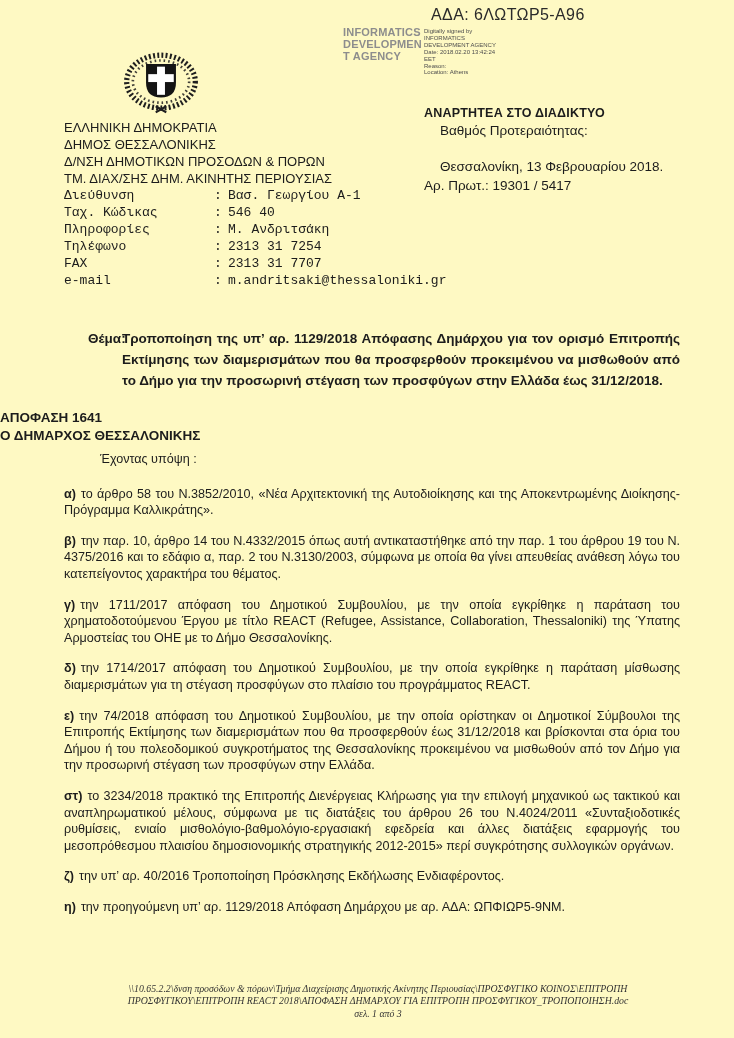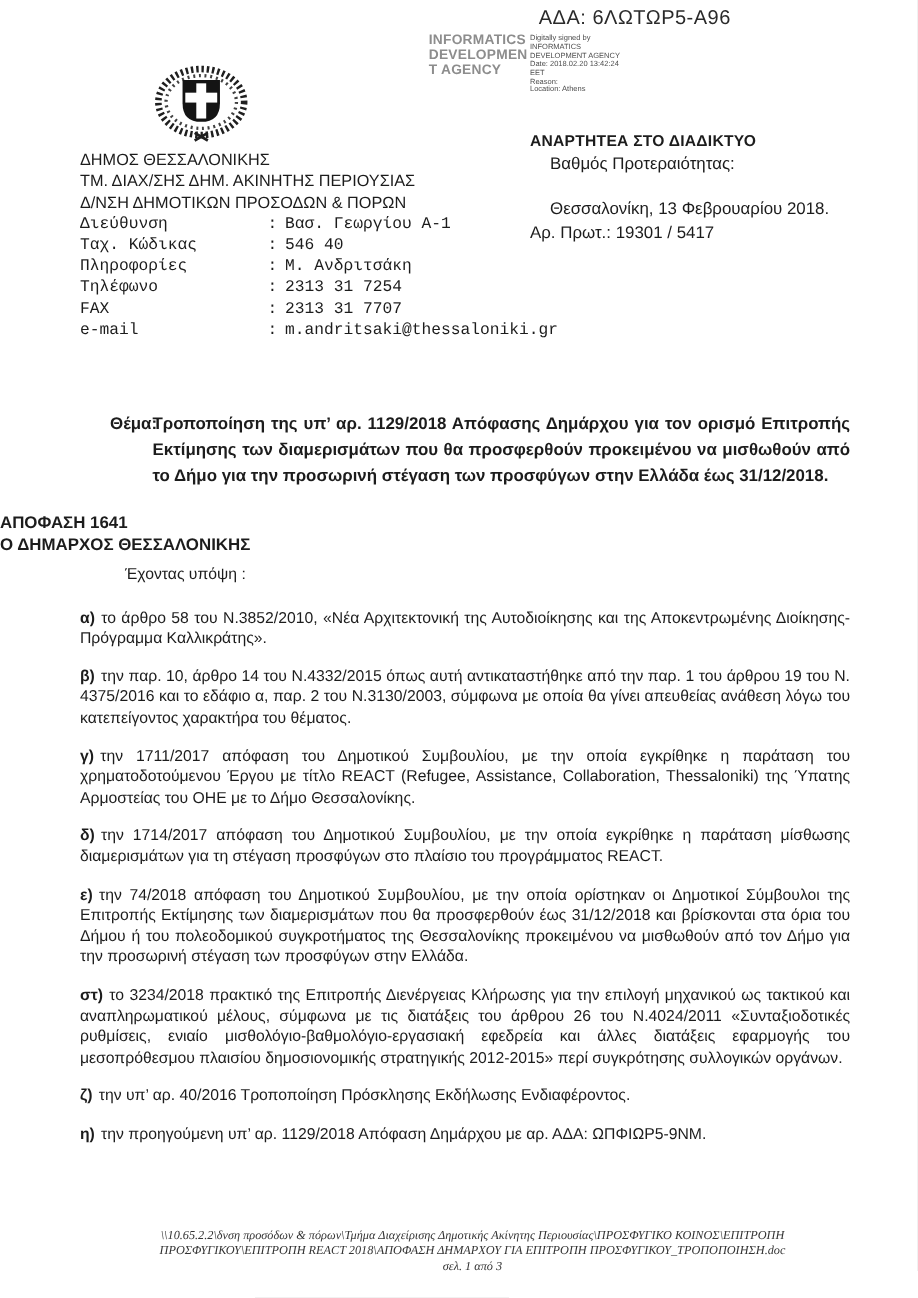--- a/index.html
+++ b/index.html
@@ -1,18 +1,18 @@
 <!DOCTYPE html>
 <html><head>
 <meta charset="utf-8">
 <style>
   html,body { margin:0; padding:0; background:#e8e8e8; }
   .page {
     position:relative; width:734px; height:1038px; margin:0 auto;
-    background:#ffffff; overflow:hidden;
+    background:#fef9c3; overflow:hidden;
     font-family:"Liberation Sans", sans-serif; color:#1c1c1c;
   }
 
   .ada {
     position:absolute; left:431px; top:6px;
     font-size:16px; letter-spacing:0.4px; color:#2a2a2a; white-space:nowrap;
   }
 
   .sig { position:absolute; left:343px; top:26px; display:flex; gap:7px; }
   .sig-big {
@@ -88,23 +88,24 @@
   <svg class="emblem" viewBox="0 0 100 76">
     <ellipse cx="50" cy="37" rx="39" ry="30" fill="none" stroke="#1f1f1f" stroke-width="6" stroke-dasharray="2.2,2.6"></ellipse>
     <ellipse cx="50" cy="37" rx="32" ry="24" fill="none" stroke="#1f1f1f" stroke-width="3" stroke-dasharray="1.8,3.4" opacity="0.85"></ellipse>
     <path d="M44 72 L56 65 M44 65 L56 72" stroke="#1f1f1f" stroke-width="2.5" fill="none"></path>
     <path d="M33 17 h34 v21 q0 17 -17 17 q-17 0 -17 -17 z" fill="#141414"></path>
     <rect x="45.5" y="20" width="9" height="32" fill="#ffffff"></rect>
     <rect x="35.5" y="28.5" width="29" height="9" fill="#ffffff"></rect>
   </svg>
 
   <div class="hleft">
+    <div>ΕΛΛΗΝΙΚΗ ΔΗΜΟΚΡΑΤΙΑ</div>
     <div>ΔΗΜΟΣ ΘΕΣΣΑΛΟΝΙΚΗΣ</div>
+    <div>Δ/ΝΣΗ ΔΗΜΟΤΙΚΩΝ ΠΡΟΣΟΔΩΝ &amp; ΠΟΡΩΝ</div>
     <div>ΤΜ. ΔΙΑΧ/ΣΗΣ ΔΗΜ. ΑΚΙΝΗΤΗΣ ΠΕΡΙΟΥΣΙΑΣ</div>
-    <div>Δ/ΝΣΗ ΔΗΜΟΤΙΚΩΝ ΠΡΟΣΟΔΩΝ &amp; ΠΟΡΩΝ</div>
     <div>
       <div class="crow">
         <span>Διεύθυνση</span>
         <span>:</span>
         <span>Βασ. Γεωργίου Α-1</span>
       </div>
       <div class="crow">
         <span>Ταχ. Κώδικας</span>
         <span>:</span>
         <span>546 40</span>

